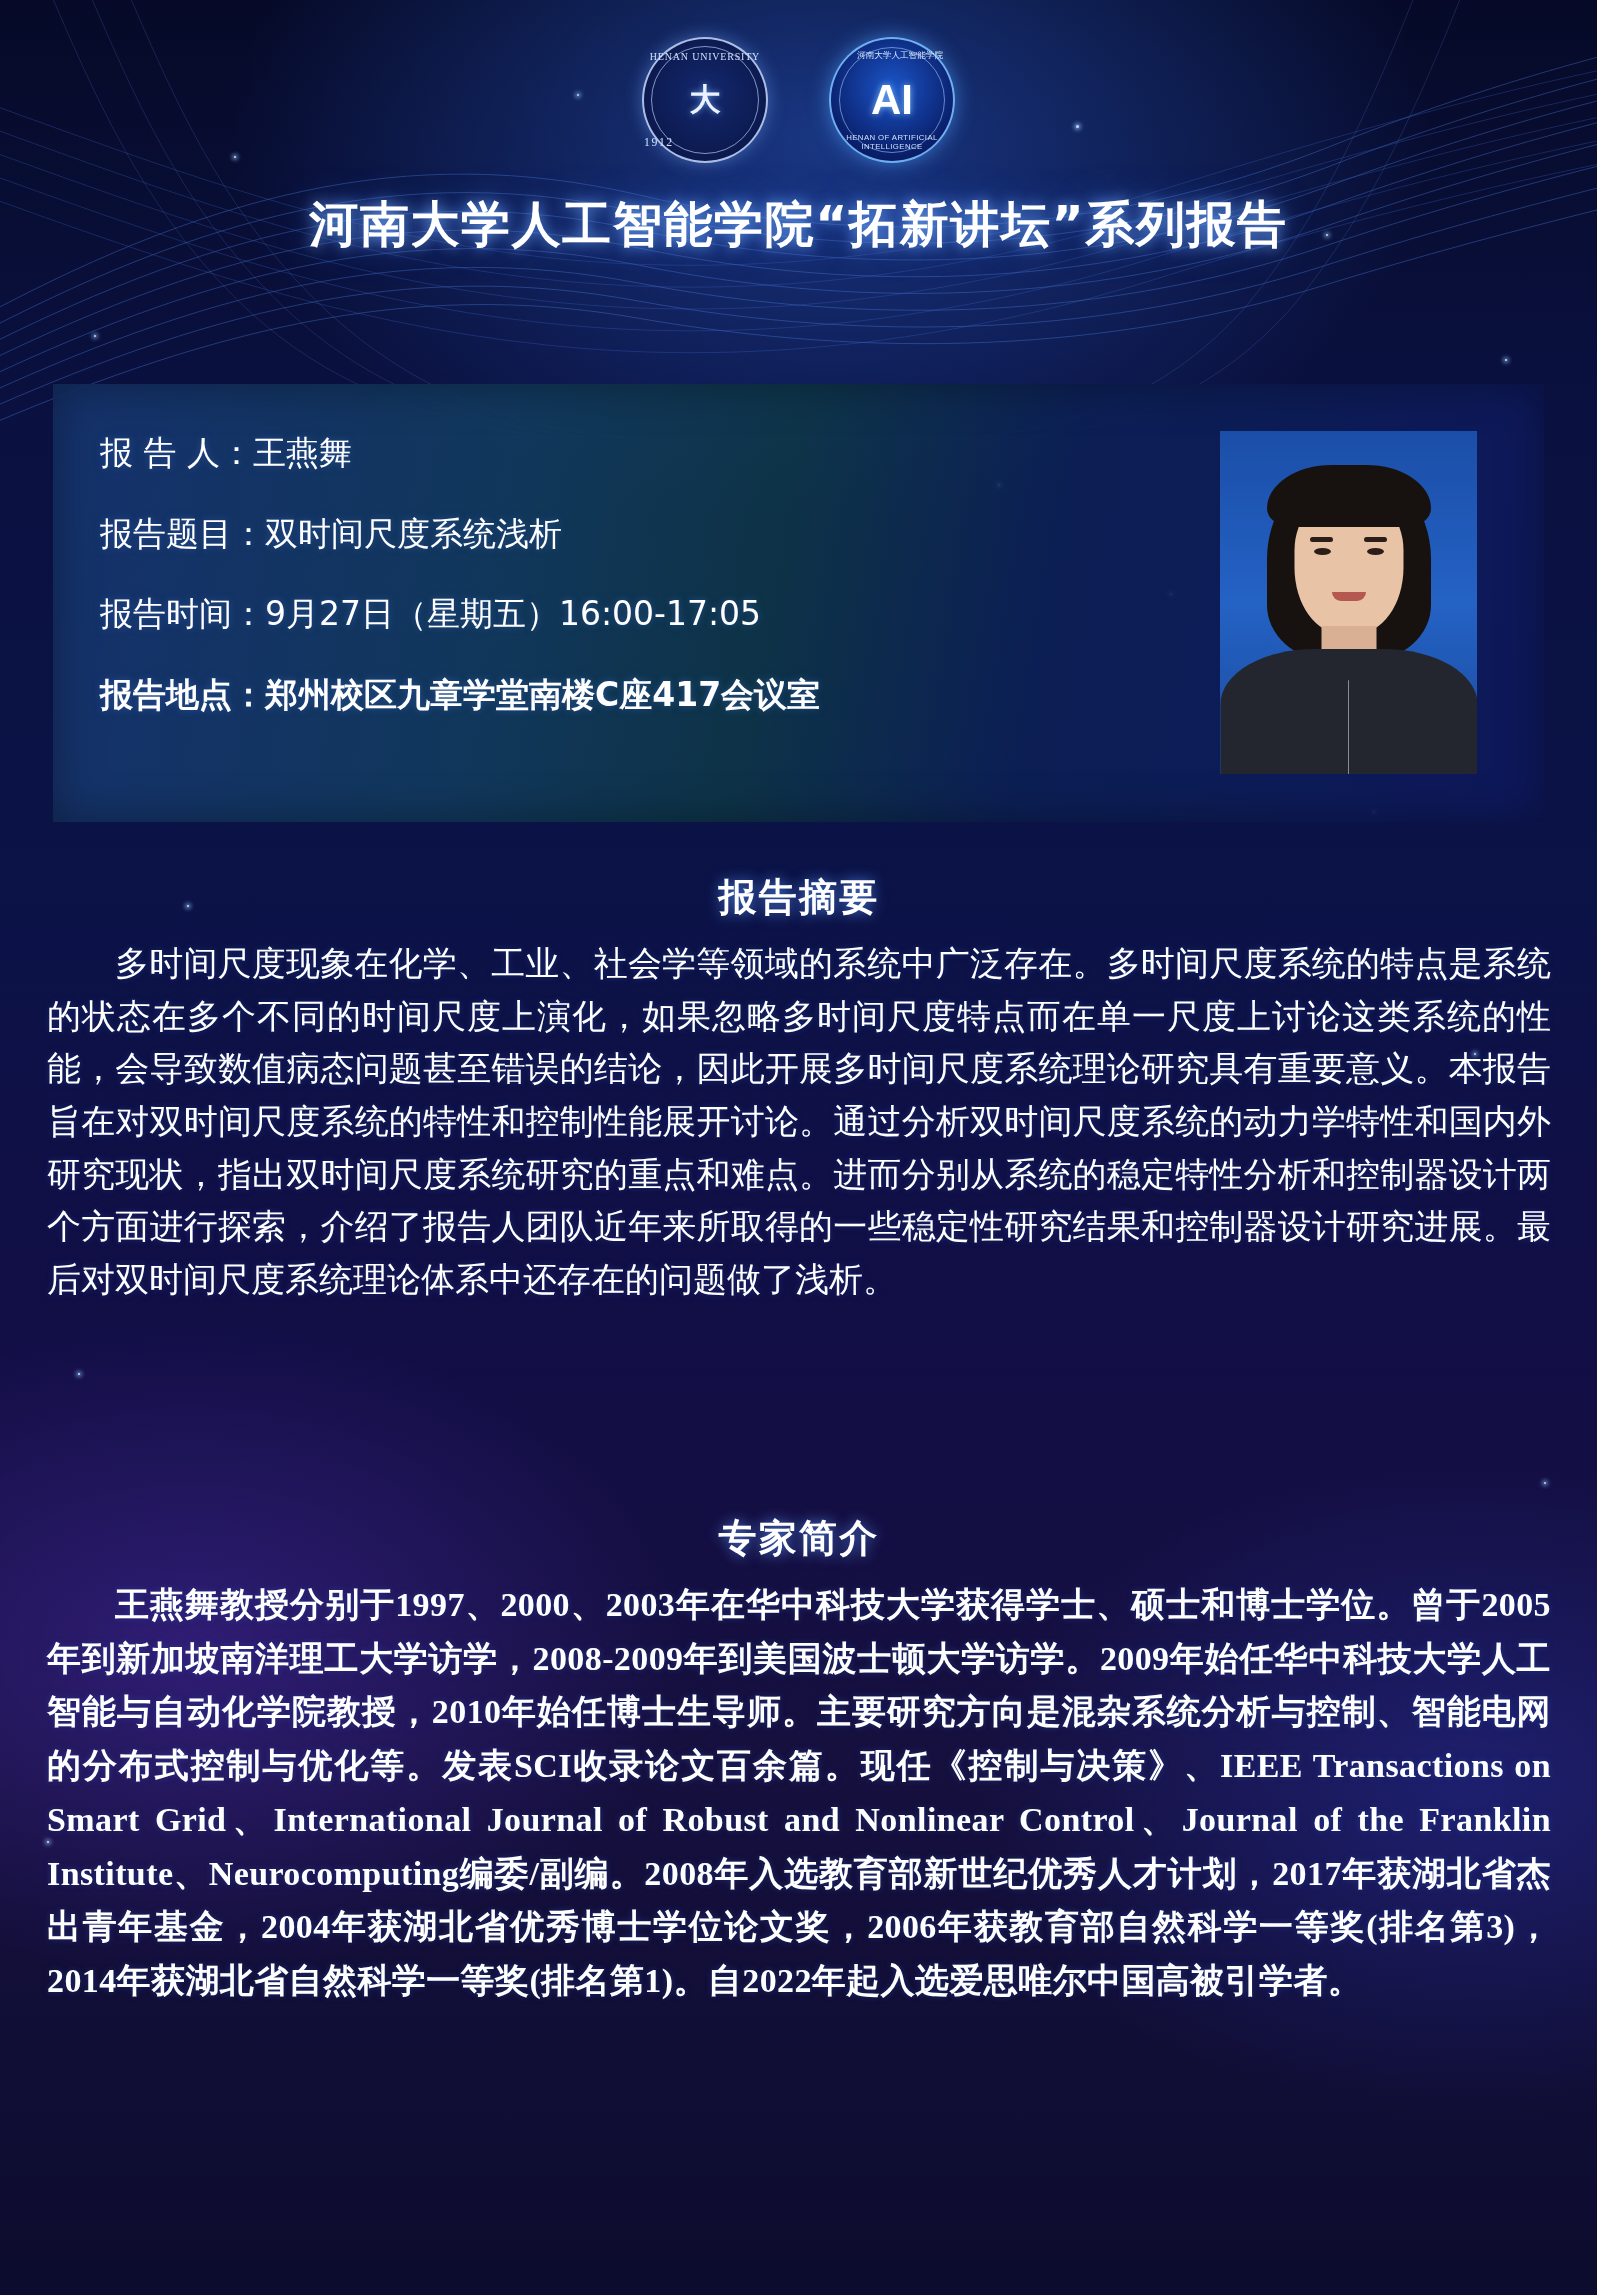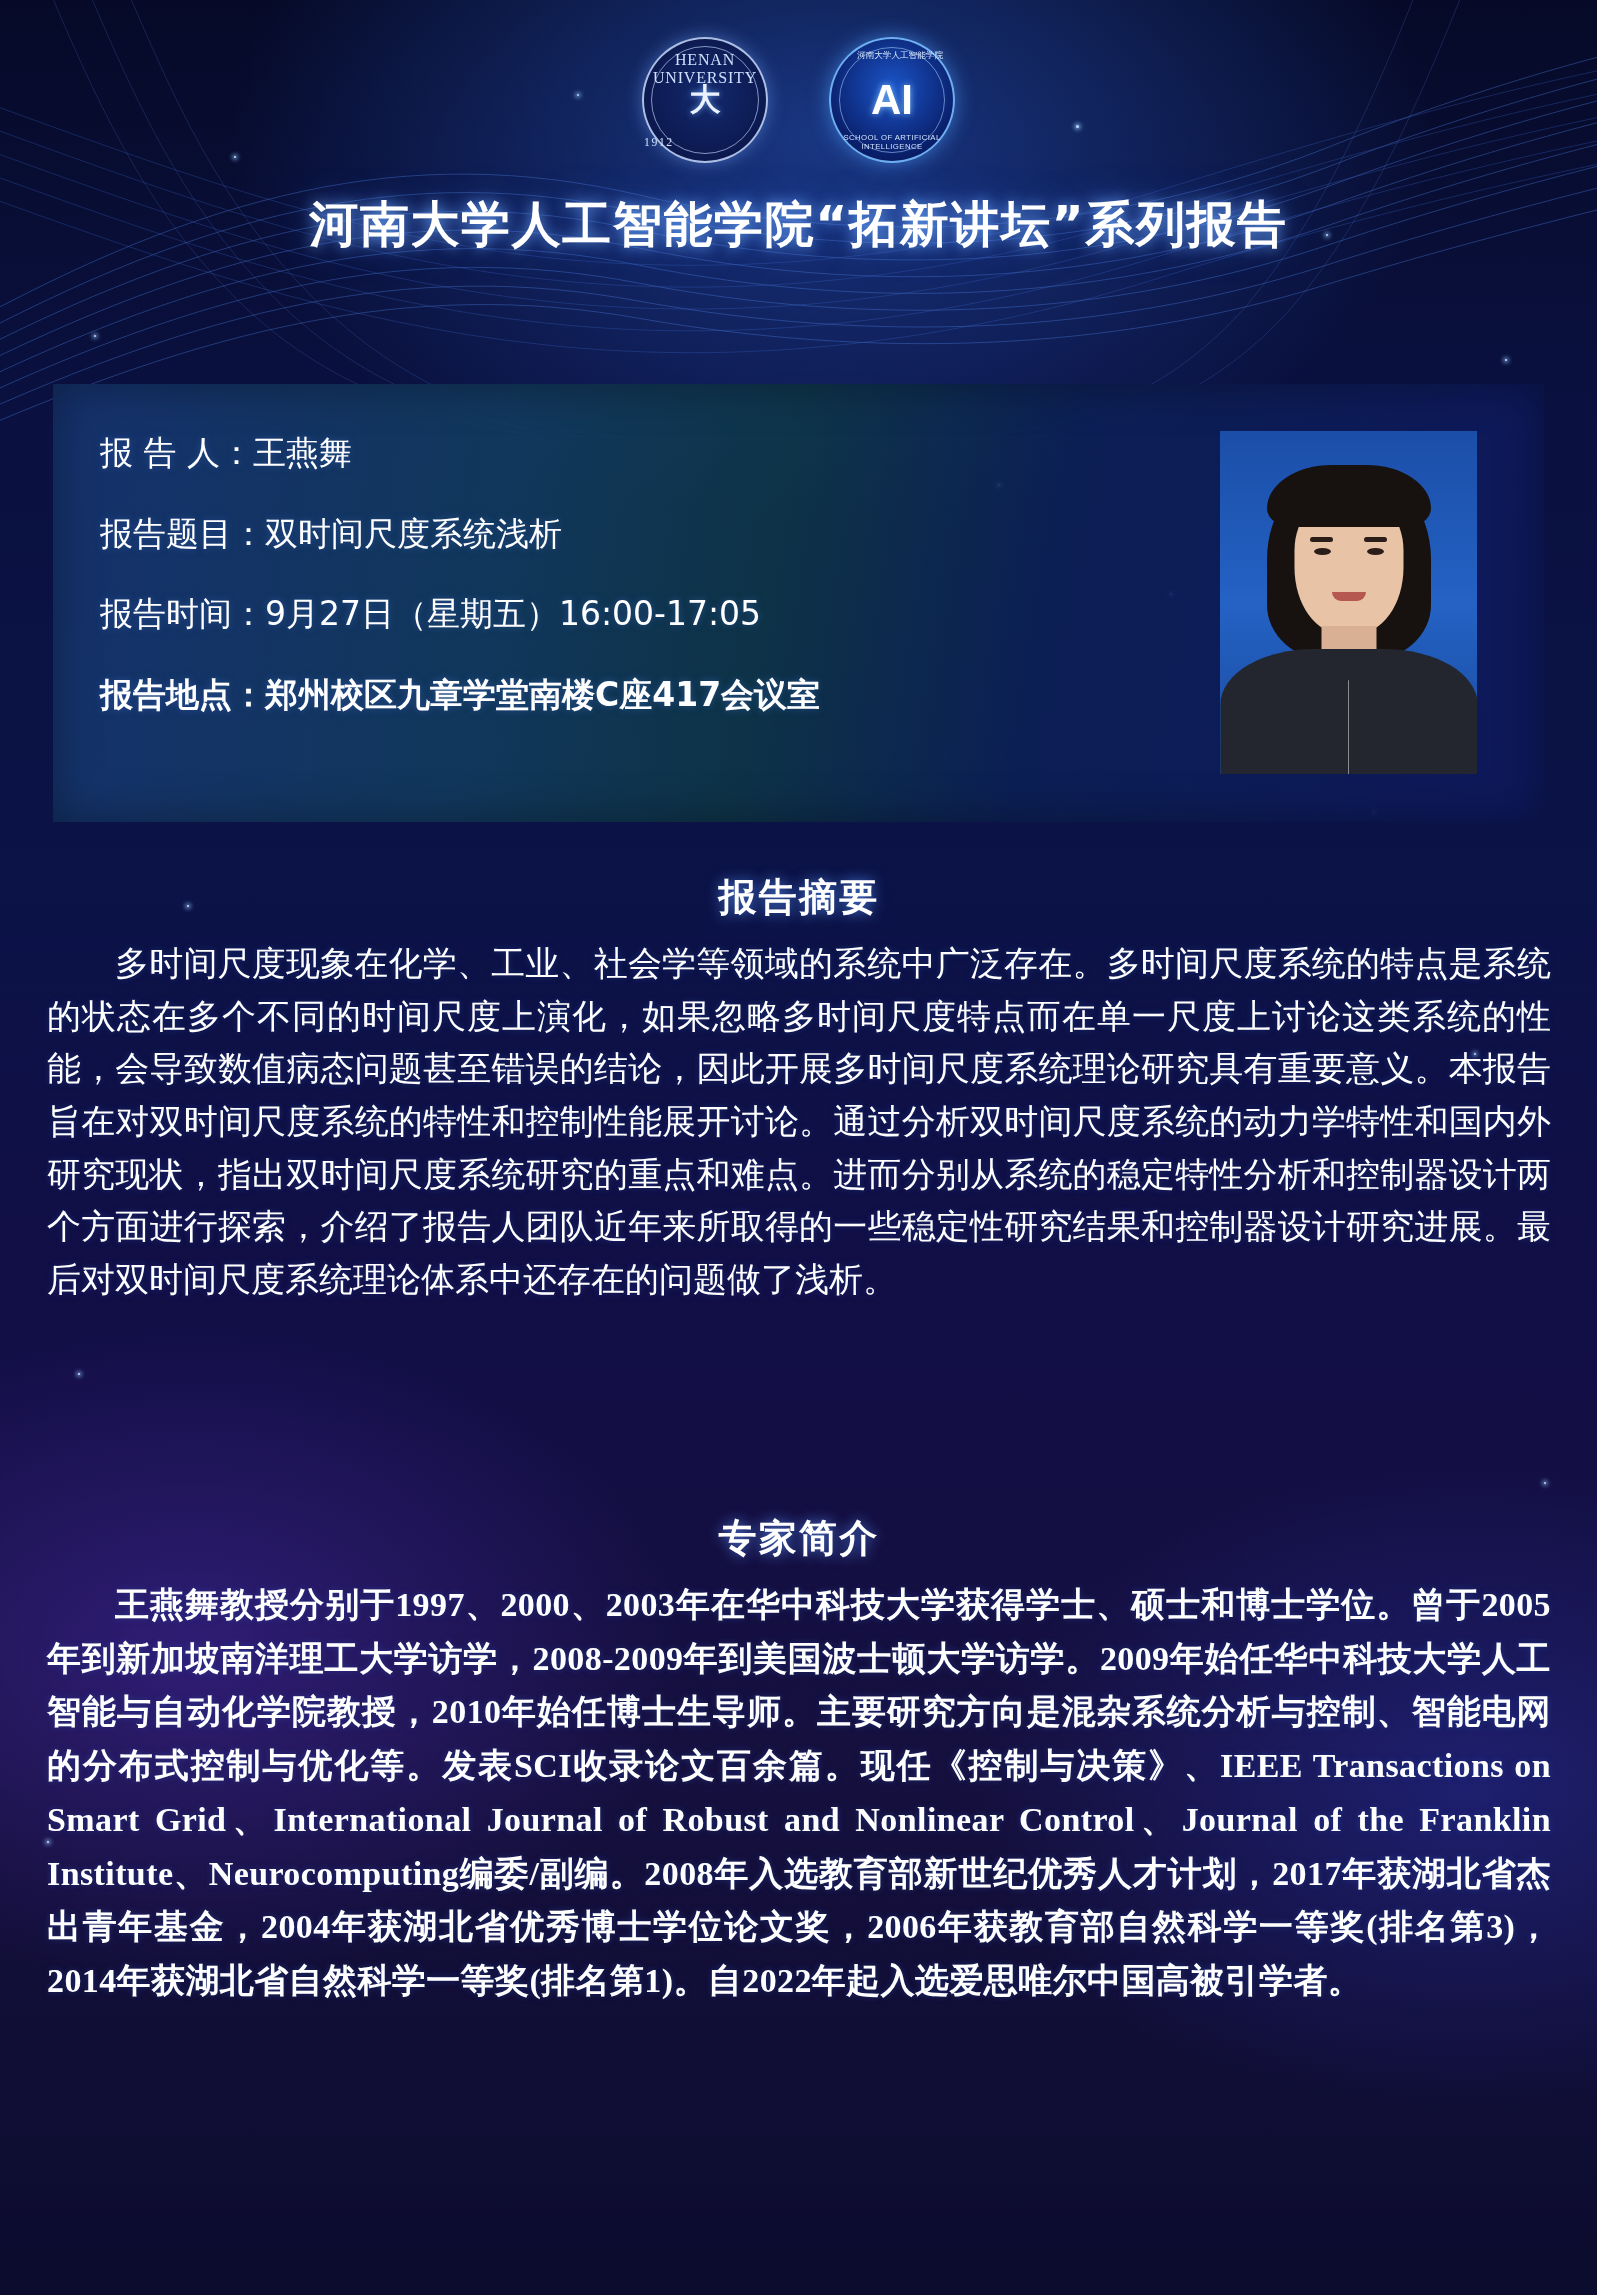--- a/index.html
+++ b/index.html
@@ -72,21 +72,21 @@
     position: absolute;
     inset: 7px;
     border-radius: 50%;
     border: 1.6px solid rgba(190,215,255,0.65);
   }
   .logo-henu .top-text {
     position: absolute;
     top: 11.7px;
     left: 0; right: 0;
     text-align: center;
-    font-size: 16px;
+    font-size: 10px;
     letter-spacing: 0.8px;
     color: #cfe1ff;
     font-family: "Liberation Serif", serif;
   }
   .logo-henu .bottom-text {
     position: absolute;
     bottom: 12.5px;
     left: 0; right: 0;
     font-size: 11.7px;
     letter-spacing: 1.6px;
@@ -373,21 +373,21 @@
     <div class="logo logo-henu">
       <div class="ring"></div>
       <div class="top-text">HENAN UNIVERSITY</div>
       <div class="emblem">大</div>
       <div class="bottom-text">1912</div>
     </div>
     <div class="logo logo-ai">
       <div class="ring"></div>
       <div class="top-text">河南大学人工智能学院</div>
       <div class="emblem">AI</div>
-      <div class="bottom-text">SCHOOL OF ARTIFICIAL INTELLIGENCE</div>
+      <div class="bottom-text">HENAN OF ARTIFICIAL INTELLIGENCE</div>
     </div>
   </div>
 
   <div class="main-title">河南大学人工智能学院“拓新讲坛”系列报告</div>
 
   <div class="info-panel">
     <div class="info-lines">
       <div class="info-line">报 告 人：王燕舞</div>
       <div class="info-line">报告题目：双时间尺度系统浅析</div>
       <div class="info-line">报告时间：9月27日（星期五）16:00-17:05</div>

